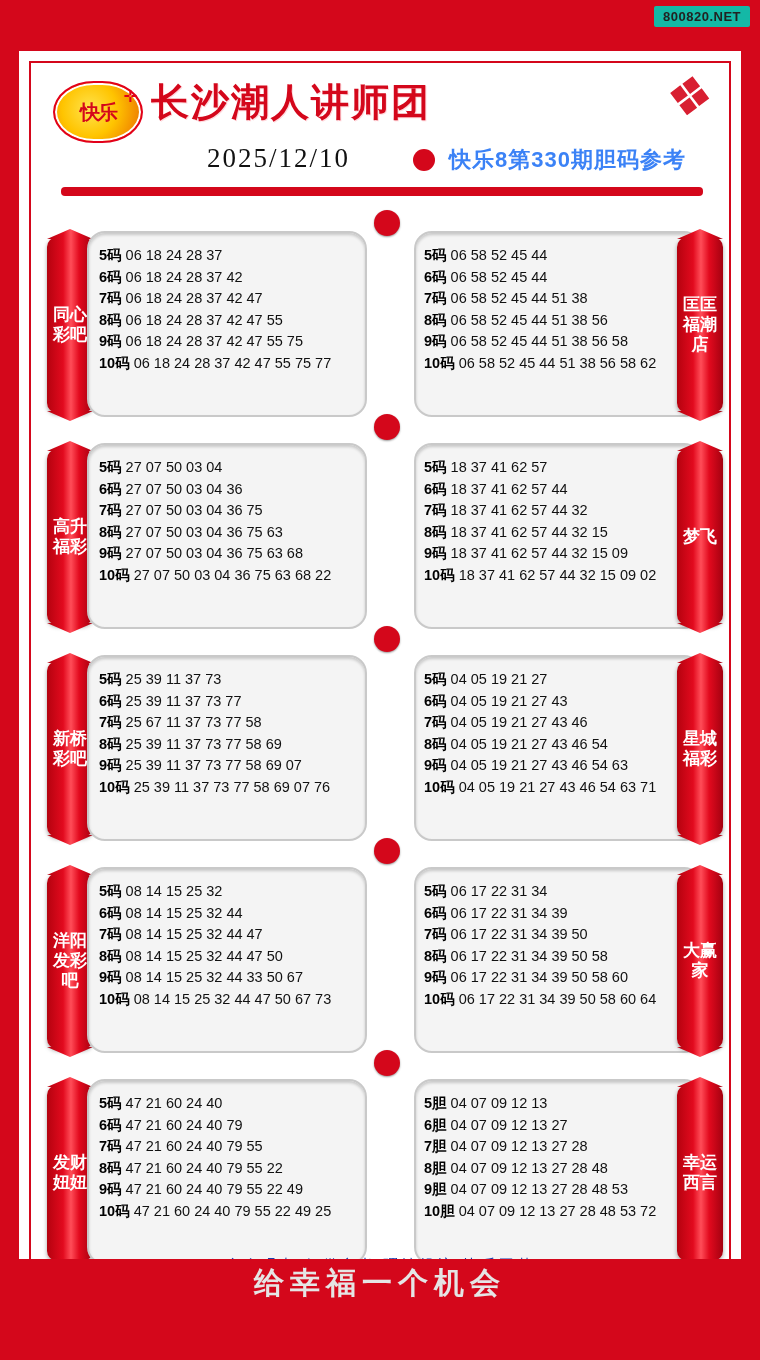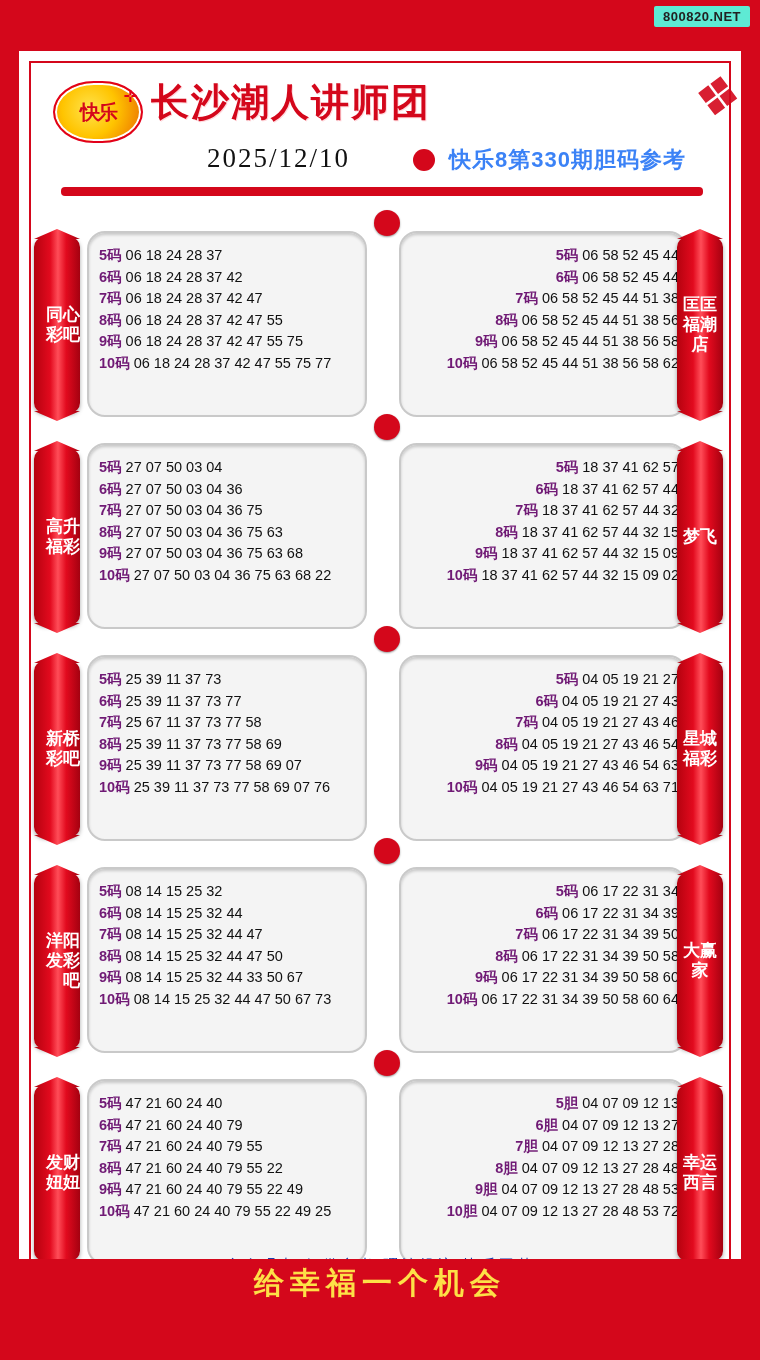--- a/index.html
+++ b/index.html
@@ -5,41 +5,41 @@
   html,body{margin:0;padding:0;}
   body{
     width:760px;height:1360px;
     background:#d4071b;
     font-family:"Liberation Sans","DejaVu Sans",sans-serif;
     position:relative;
     overflow:hidden;
   }
   .watermark{
     position:absolute;top:6px;right:10px;
-    background:#5eead4;color:#222;
+    background:#14b8a6;color:#222;
     font-size:13px;font-weight:bold;
     padding:3px 9px;border-radius:2px;
     letter-spacing:.5px;
     font-family:"Liberation Sans",sans-serif;
   }
   .sheet{
     position:absolute;left:16px;top:48px;
     width:728px;height:1262px;
     background:#ffffff;
     border:3px solid #d4071b;
     box-sizing:border-box;
   }
   .inner{
     position:absolute;left:10px;top:10px;right:10px;bottom:10px;
     border:2px solid #d4071b;
     box-sizing:border-box;
   }
   
   .header{
-    position:absolute;left:0;top:0;width:100%;height:165px;padding-left:28px;
+    position:absolute;left:0;top:0;width:100%;height:165px;
   }
   .logo{
     position:absolute;left:22px;top:18px;width:86px;height:58px;
     background:radial-gradient(circle at 40% 45%,#ffe34d 0%,#ffc400 45%,#f39100 75%,#e36b00 100%);
     border-radius:50%/55%;
     border:2px solid #e2001a;
     color:#d4071b;font-weight:bold;font-size:20px;
     display:flex;align-items:center;justify-content:center;
     letter-spacing:-2px;
     box-shadow:0 0 0 2px #fff inset;
@@ -91,65 +91,65 @@
   .row+.row{margin-top:8px;}
   .panel{
     position:absolute;top:8px;height:186px;
     background:#f4f4f4;
     border:2px solid #c9c9c9;
     border-radius:18px;
     box-shadow:0 2px 3px rgba(0,0,0,.18) inset;
     box-sizing:border-box;
   }
   .panel.left{left:56px;width:280px;}
-  .panel.right{left:368px;width:288px;text-align:right;}
+  .panel.right{left:383px;width:288px;}
   .lines{
     position:absolute;left:10px;top:12px;right:6px;
     color:#111;font-size:14.5px;line-height:21.5px;
     font-family:"Liberation Sans",sans-serif;
     white-space:nowrap;
   }
-  .lines .k{color:#701a75;font-weight:bold;}
+  .lines .k{color:#000000;font-weight:bold;}
   .panel.right .lines{left:8px;}
   
   .tag{
     position:absolute;top:14px;width:46px;height:176px;
     background:linear-gradient(90deg,#b5020f 0%,#e20a1e 35%,#ff4d58 52%,#e20a1e 70%,#a40110 100%);
     border-radius:10px 10px 10px 10px;
     color:#ffffff;font-weight:bold;font-size:17px;
     display:flex;flex-direction:column;align-items:center;justify-content:center;
     line-height:20px;
     box-shadow:0 2px 4px rgba(0,0,0,.35);
     text-align:center;
   }
   .tag::before,.tag::after{
     content:"";position:absolute;left:0;width:100%;height:10px;
     background:inherit;
   }
   .tag::before{top:-8px;clip-path:polygon(0 100%,50% 0,100% 100%);}
   .tag::after{bottom:-8px;clip-path:polygon(0 0,50% 100%,100% 0);}
-  .tag.left{left:3px;text-align:right;}
+  .tag.left{left:16px;}
   .tag.right{right:6px;}
   .tag span{display:block;}
   
   .joint{
     position:absolute;left:343px;width:26px;height:26px;
     background:#d4071b;border-radius:50%;
     box-shadow:0 1px 2px rgba(0,0,0,.4);
     z-index:5;
   }
   
   .footnote{
     position:absolute;left:0;bottom:20px;width:100%;
     text-align:center;color:#1b3fb0;font-size:15px;
     letter-spacing:3px;
   }
   .bottombar{
     position:absolute;left:0;bottom:0;width:100%;height:48px;
-    background:#d4071b;color:#fde047;
+    background:#d4071b;color:#e5e5e5;
     display:flex;align-items:center;justify-content:center;
     font-size:30px;font-weight:bold;letter-spacing:6px;
   }
 </style>
 </head>
 <body>
 
 <div class="watermark">800820.NET</div>
 
 <div class="sheet">

